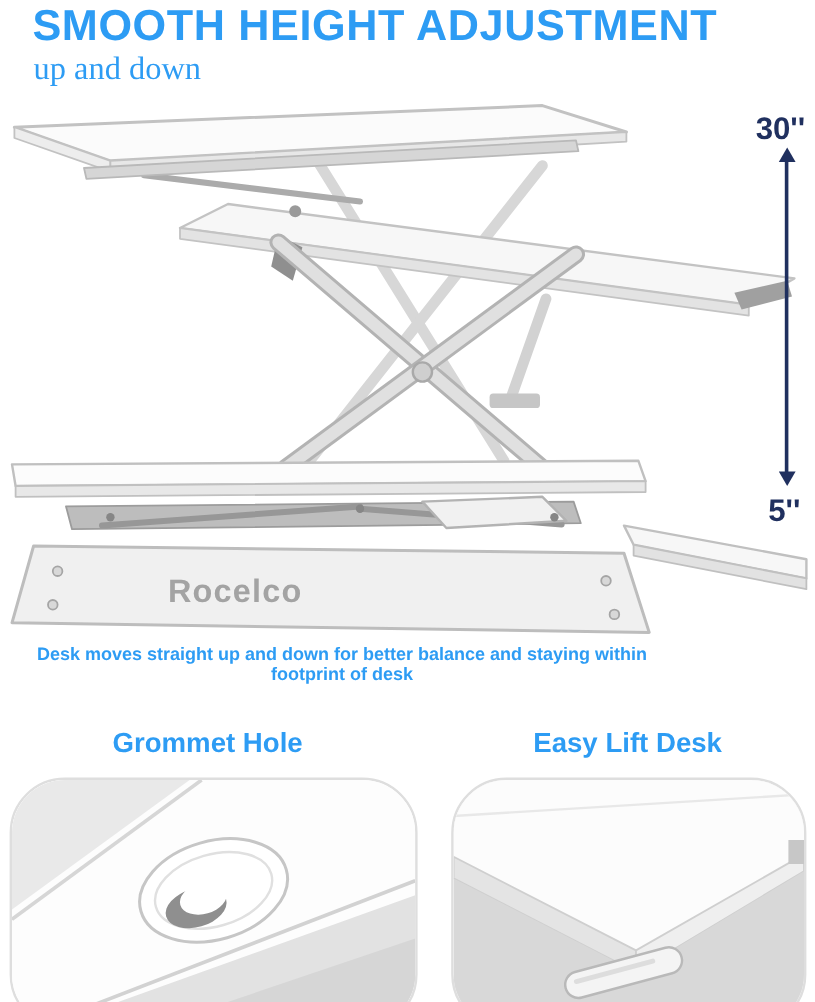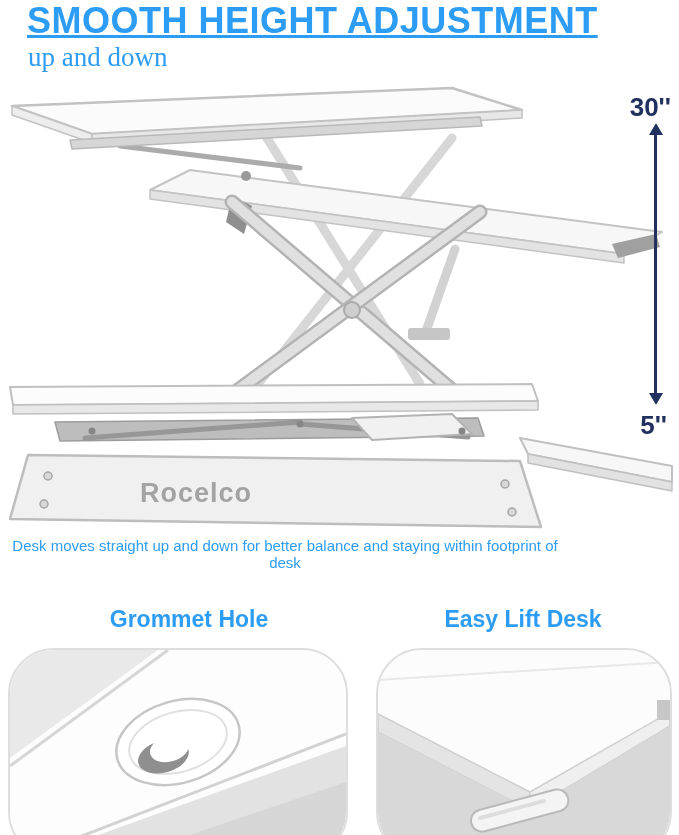--- a/index.html
+++ b/index.html
@@ -17,21 +17,20 @@
 
   .title {
     position: absolute;
     left: 27px;
     top: 0px;
     font-size: 36px;
     font-weight: 700;
     color: #2d9cf4;
     white-space: nowrap;
     letter-spacing: 0.5px;
-    text-decoration: underline;
   }
   .subtitle {
     position: absolute;
     left: 28px;
     top: 42px;
     font-size: 27px;
     font-weight: 400;
     color: #2d9cf4;
     white-space: nowrap;
     font-family: Liberation Serif, serif;
@@ -66,33 +65,33 @@
   .arrow-up   { top: 123px; border-bottom: 12px solid #20305f; }
   .arrow-down { top: 393px; border-top: 12px solid #20305f; }
 
   .caption {
     position: absolute;
     left: 0; top: 537px;
     width: 570px;
     text-align: center;
     color: #2d9cf4;
     font-size: 15px;
-    font-weight: 400;
+    font-weight: 700;
   }
 
   .feature-heading {
     position: absolute;
     top: 606px;
     font-size: 23px;
     font-weight: 700;
     color: #2d9cf4;
     text-align: center;
     white-space: nowrap;
   }
-  .feature-heading.left  { left: 20px;  width: 338px; }
+  .feature-heading.left  { left: 4px;  width: 338px; }
   .feature-heading.right { left: 376px; width: 294px; }
 
   .imgbox {
     position: absolute;
     top: 648px;
     height: 210px;
     border: 2px solid #dedede;
     border-radius: 46px;
     overflow: hidden;
     background: #ffffff;

